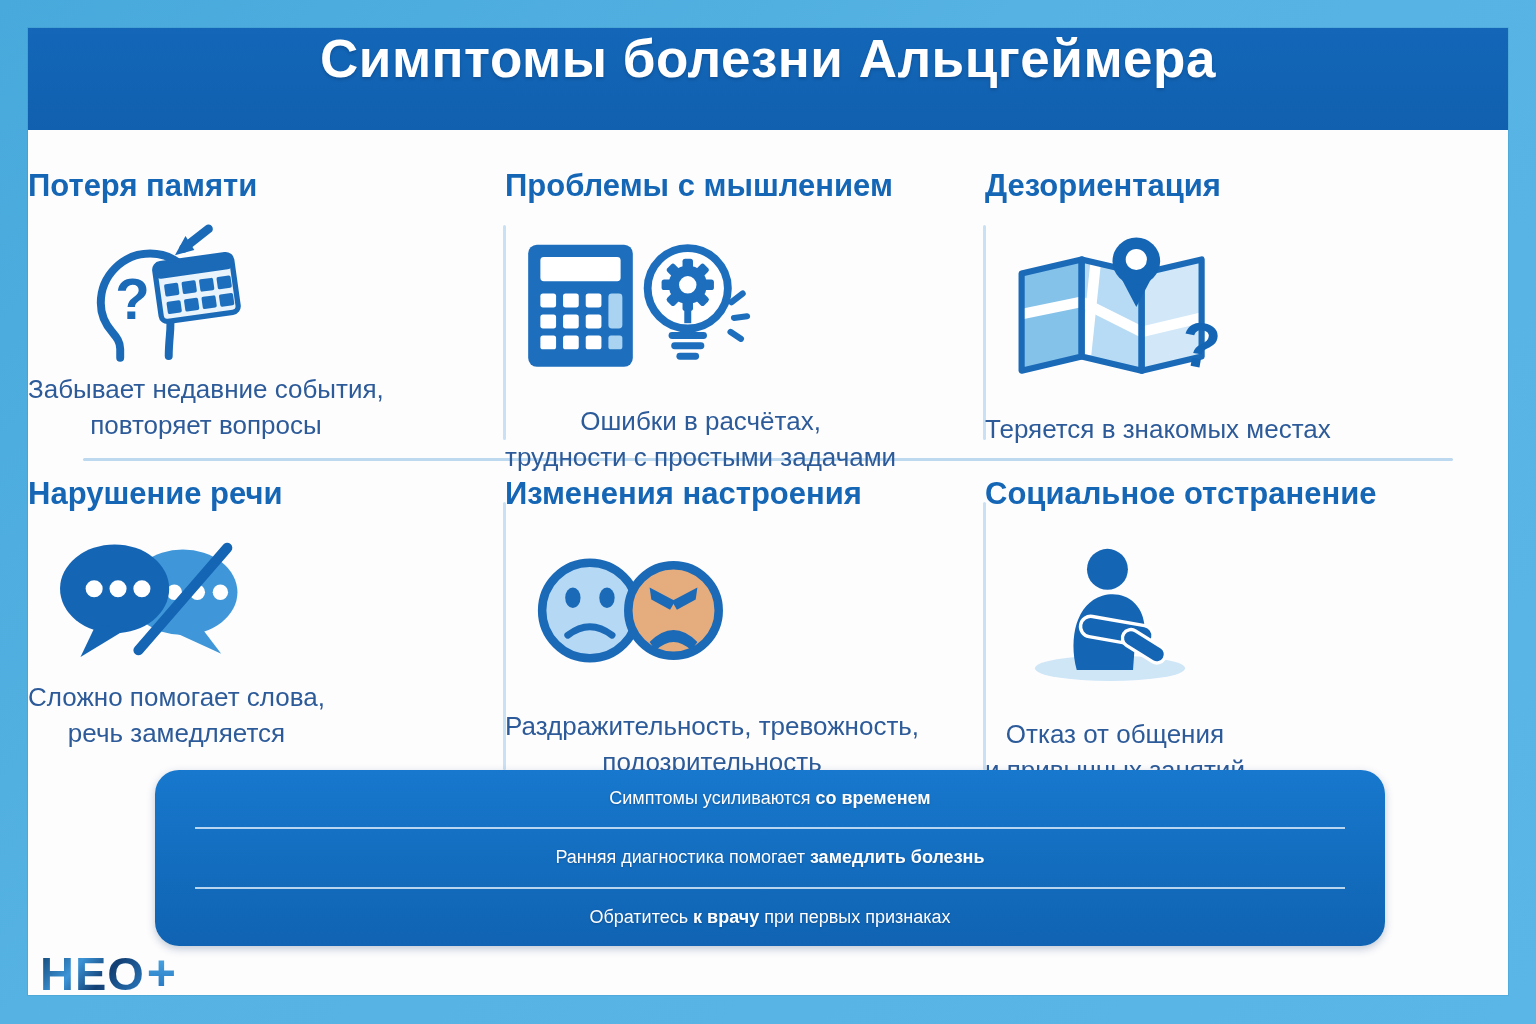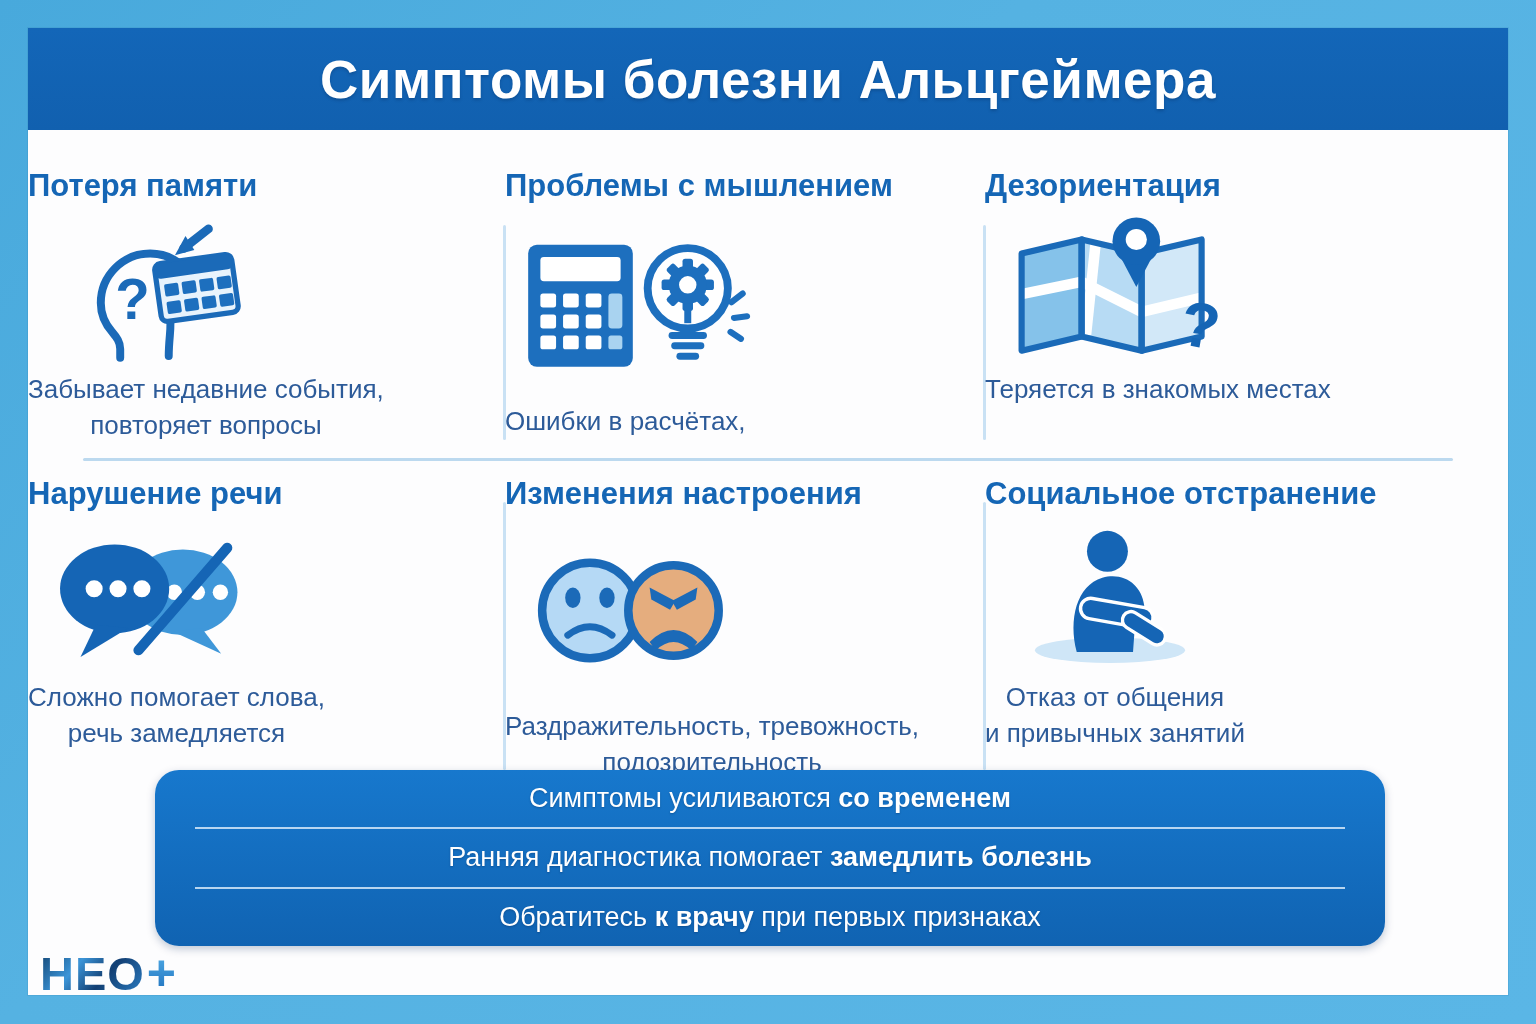--- a/index.html
+++ b/index.html
@@ -8,57 +8,57 @@
     background:linear-gradient(135deg,#48a9dc 0%,#55b2e2 40%,#5ab6e6 100%);
     font-family:"Liberation Sans", sans-serif;
   }
   .card{
     position:absolute;left:28px;top:28px;width:1480px;height:967px;
     background:#fdfdfe;box-shadow:0 0 0 1px rgba(0,60,120,.08);
   }
   .header{
     position:absolute;left:0;top:0;width:100%;height:102px;
     background:linear-gradient(180deg,#1366b8,#1160af);
-    display:flex;align-items:center;justify-content:center;
+    display:flex;align-items:flex-start;justify-content:center;
   }
   .header .title{
     color:#ffffff;font-size:53px;font-weight:bold;letter-spacing:.5px;
     text-shadow:0 2px 3px rgba(0,30,70,.25);
   }
   .section{
     position:absolute;display:flex;flex-direction:column;align-items:flex-start;
     text-align:center;
   }
   .sec-heading{
     font-size:31px;font-weight:bold;color:#1566b5;margin-bottom:6px;white-space:nowrap;
   }
   .icon-box{height:148px;display:flex;align-items:center;justify-content:center;margin:4px 0 10px 0;}
   .sec-text{font-size:26px;color:#2d5b99;line-height:1.38;}
   
   .r1{top:140px;height:300px;}
   .r2{top:448px;height:300px;}
   .c1{left:0;width:477px;}
   .c2{left:477px;width:480px;gap:16px;}
-  .c3{left:957px;width:523px;}
+  .c3{left:957px;width:523px;gap:20px;}
   .vdiv{position:absolute;width:3px;background:#c9e1f4;border-radius:2px;}
   .hdiv{position:absolute;height:3px;background:#bcd9ef;border-radius:2px;}
   .vdiv.v1a{left:475px;top:197px;height:215px;}
   .vdiv.v2a{left:955px;top:197px;height:215px;}
   .vdiv.v1b{left:475px;top:474px;height:268px;}
   .vdiv.v2b{left:955px;top:474px;height:268px;}
   .hdiv.hmid{left:55px;top:430px;width:1370px;}
   
   .footer-box{
     position:absolute;left:127px;top:742px;width:1230px;height:176px;
     background:linear-gradient(180deg,#1778cd,#1063b2);
     border-radius:24px;box-shadow:0 3px 8px rgba(0,40,90,.25);
     display:flex;flex-direction:column;justify-content:space-evenly;align-items:center;
     color:#fff;
   }
-  .footer-line{font-size:27px;font-weight:400;text-align:center;text-shadow:0 1px 2px rgba(0,30,70,.3);}
+  .footer-line{font-size:18px;font-weight:400;text-align:center;text-shadow:0 1px 2px rgba(0,30,70,.3);}
   .footer-line b{font-weight:bold;}
   .footer-sep{width:1150px;height:2px;background:rgba(225,240,252,.8);}
   
   .logo{
     position:absolute;left:12px;top:920px;height:50px;display:flex;align-items:center;
     font-weight:bold;font-size:47px;letter-spacing:1px;
   }
   .logo .neo{
     background:linear-gradient(130deg,#0d3a66 0%,#3c95d8 35%,#123f73 60%,#2f86cf 100%);
     -webkit-background-clip:text;background-clip:text;color:transparent;
@@ -153,20 +153,21 @@
         </g>
         <g stroke="#1d6fbe" stroke-width="7" stroke-linecap="round">
           <path d="M243 84 L256 74"></path>
           <path d="M246 102 L261 100"></path>
           <path d="M242 118 L254 126"></path>
         </g>
       </svg>
     </div>
     <div class="sec-text">
       <span>Ошибки в расчётах,</span><br>
+      <span>трудности с простыми задачами</span>
     </div>
   </div>
 
   <div class="section r1 c3">
     <div class="sec-heading">Дезориентация</div>
     <div class="icon-box">
       <svg width="255" height="150" viewBox="0 0 250 170">
         <polygon points="22,46 90,30 90,140 22,156" fill="#85c2ea"></polygon>
         <polygon points="90,30 158,46 158,156 90,140" fill="#b7dbf4"></polygon>
         <polygon points="158,46 226,30 226,140 158,156" fill="#d2e8f8"></polygon>

